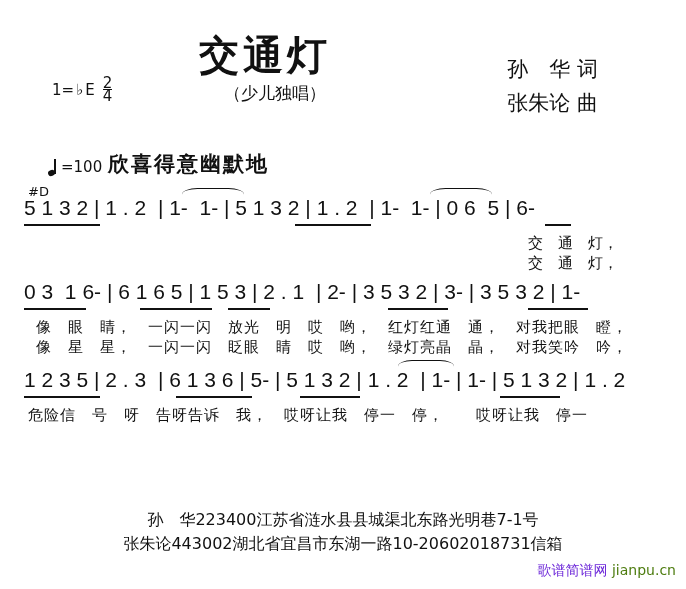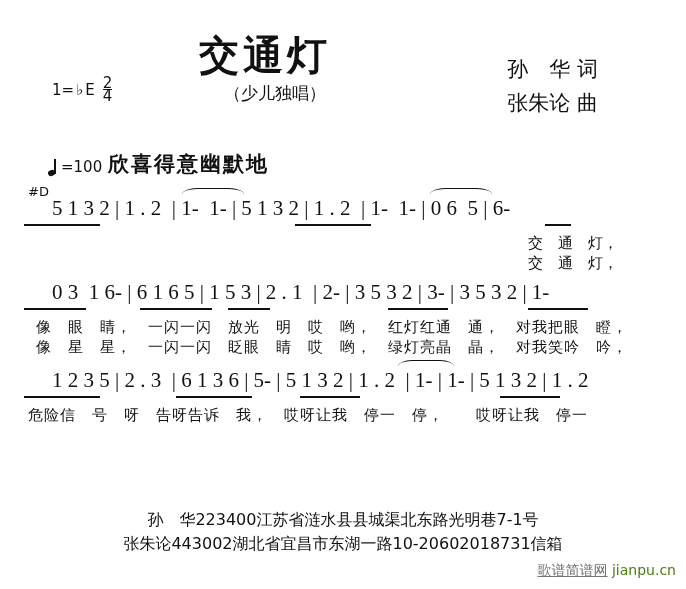--- a/index.html
+++ b/index.html
@@ -57,24 +57,23 @@
   }
   .sharpD{
     position:absolute;left:28px;top:184px;
     font-family:"DejaVu Sans", sans-serif;font-size:13px;
   }
 
   
   .system{position:absolute;left:0;width:686px;}
   .row-notes{
     position:relative;height:34px;
-    font-family:Liberation Serif, serif;
+    font-family:Liberation Sans, sans-serif;
     font-size:21px;
     white-space:pre;
-    margin-left:28px;
   }
   .row-notes .ln{position:absolute;white-space:pre;}
   .lyric{
     position:absolute;
     font-family:"DejaVu Sans", sans-serif;
     font-size:15px;
     white-space:pre;
     letter-spacing:0px;
   }
   .underline{
@@ -91,21 +90,21 @@
 
   
   .footer{
     position:absolute;left:0;top:508px;width:686px;text-align:center;
     font-family:"DejaVu Sans", sans-serif;font-size:16px;line-height:24px;
   }
   .watermark{
     position:absolute;right:10px;top:562px;
     font-family:"DejaVu Sans", sans-serif;font-size:14px;color:#c98a8a;
   }
-  .watermark .cn{color:#737373;text-decoration:underline;}
+  .watermark .cn{color:#6d28d9;}
   .watermark .en{color:#4d7c0f;}
 </style>
 </head>
 <body>
 
 <div class="sheet">
 
   <div class="title">
     <span class="t">交通灯</span>
   </div>

